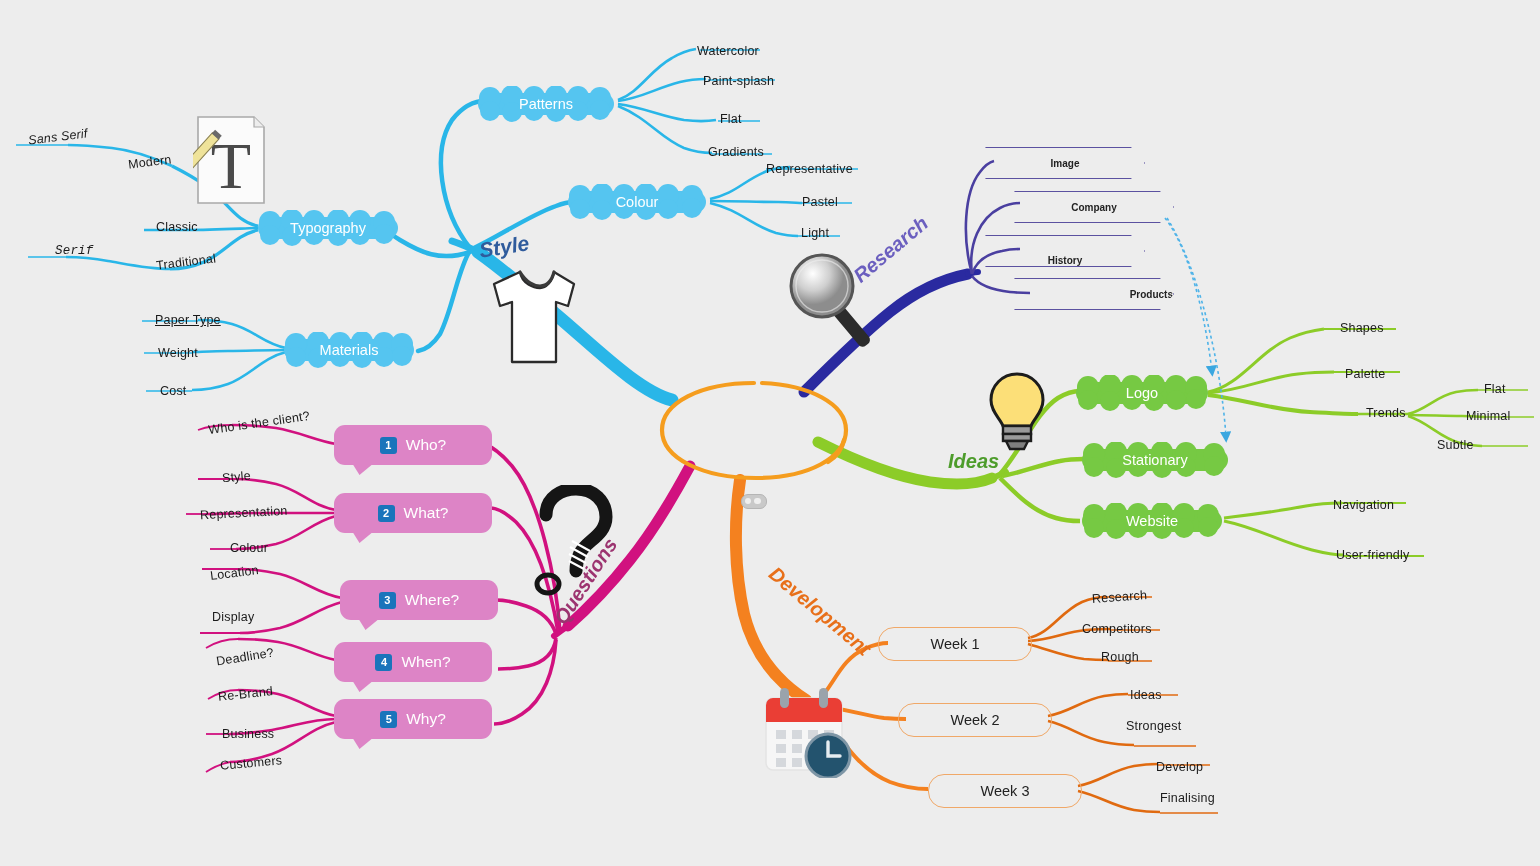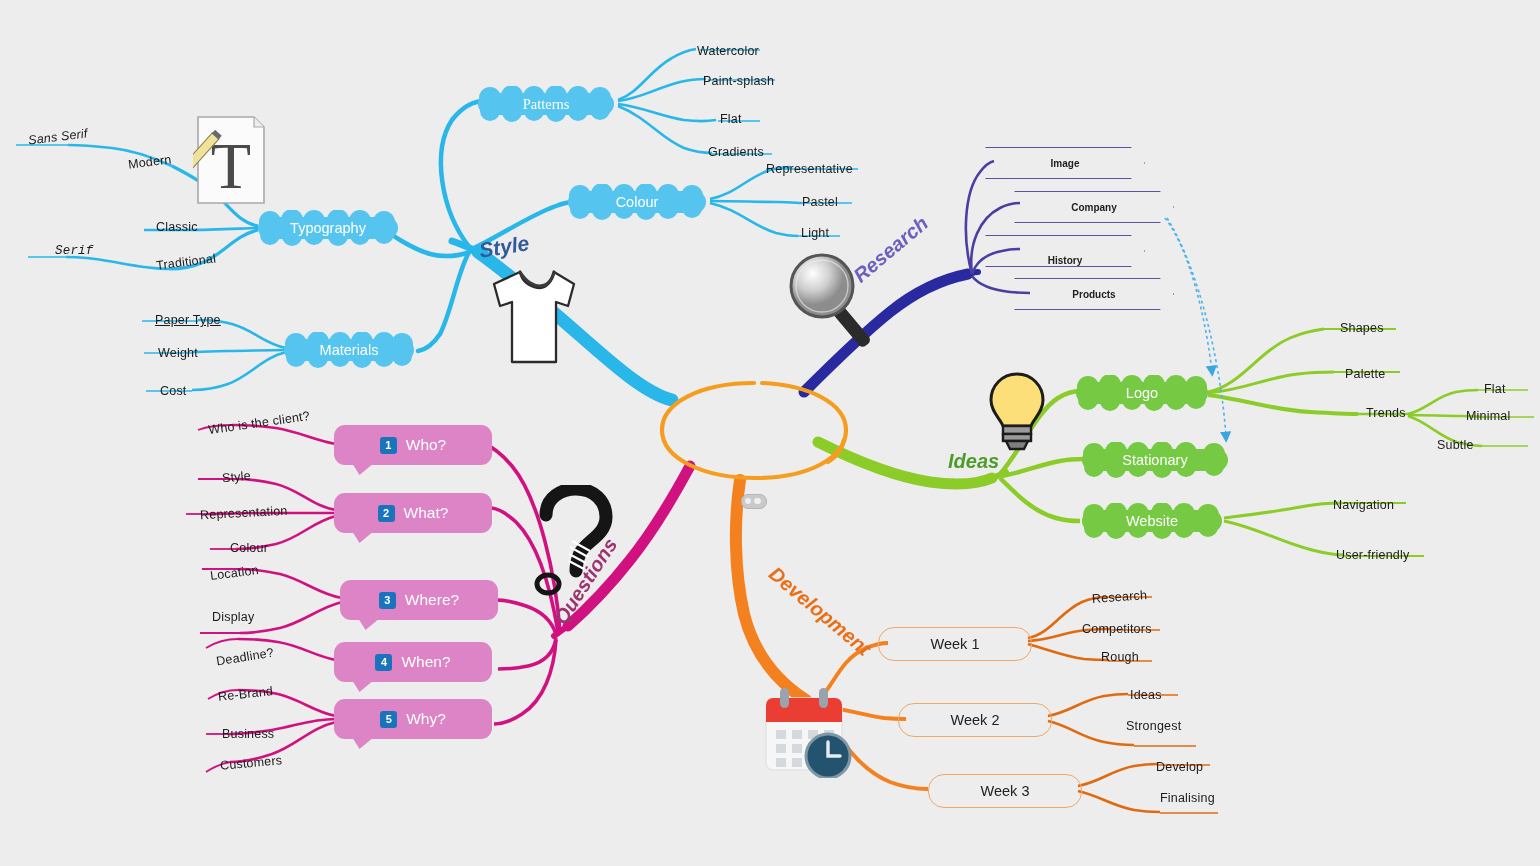--- a/index.html
+++ b/index.html
@@ -333,21 +333,21 @@
           <rect x="64" y="58" width="10" height="9"></rect>
         <rect x="16" y="72" width="10" height="9"></rect>
           <rect x="32" y="72" width="10" height="9"></rect>
         <rect x="48" y="72" width="10" height="9"></rect>
       </g>
       <circle cx="68" cy="70" r="22" fill="#23536e" stroke="#7e96a6" stroke-width="3"></circle>
       <path d="M68,56 v14 h12" fill="none" stroke="#e6edf1" stroke-width="3.4" stroke-linecap="round"></path>
     </svg>
   </div>
 
-  <div class="cloudwrap" style="left:472px;top:86px;width:148px;height:36px;font-family:Liberation Serif, serif;">
+  <div class="cloudwrap" style="left:472px;top:86px;width:148px;height:36px;">
     <svg width="148" height="36" viewBox="0 0 148 36" style="position:absolute;left:0;top:0;">
       <g fill="#55c5f0">
         <rect x="6" y="7" width="136" height="22" rx="11"></rect>
         <circle cx="18" cy="12" r="11"></circle>
           <circle cx="40" cy="10" r="11"></circle>
           <circle cx="62" cy="11" r="11"></circle>
         <circle cx="84" cy="10" r="11"></circle>
           <circle cx="106" cy="11" r="11"></circle>
           <circle cx="128" cy="12" r="11"></circle>
         <circle cx="18" cy="25" r="10"></circle>
@@ -445,21 +445,21 @@
 
   <div class="hexbox" style="left:985px;top:147px;width:158px;">
     <span class="hb-in">Image</span>
   </div>
   <div class="hexbox" style="left:1014px;top:191px;width:158px;">
     <span class="hb-in">Company</span>
   </div>
   <div class="hexbox" style="left:985px;top:235px;width:158px;align-items:flex-end;">
     <span class="hb-in">History</span>
   </div>
-  <div class="hexbox" style="left:1014px;top:278px;width:158px;">
+  <div class="hexbox" style="left:1014px;top:278px;width:158px;justify-content:flex-end;">
     <span class="hb-in">Products</span>
   </div>
 
   <div class="cloudwrap" style="left:1070px;top:375px;width:144px;height:36px;">
     <svg width="144" height="36" viewBox="0 0 144 36" style="position:absolute;left:0;top:0;">
       <g fill="#76c943">
         <rect x="6" y="7" width="132" height="22" rx="11"></rect>
         <circle cx="18" cy="12" r="11"></circle>
           <circle cx="40" cy="10" r="11"></circle>
           <circle cx="62" cy="11" r="11"></circle>

